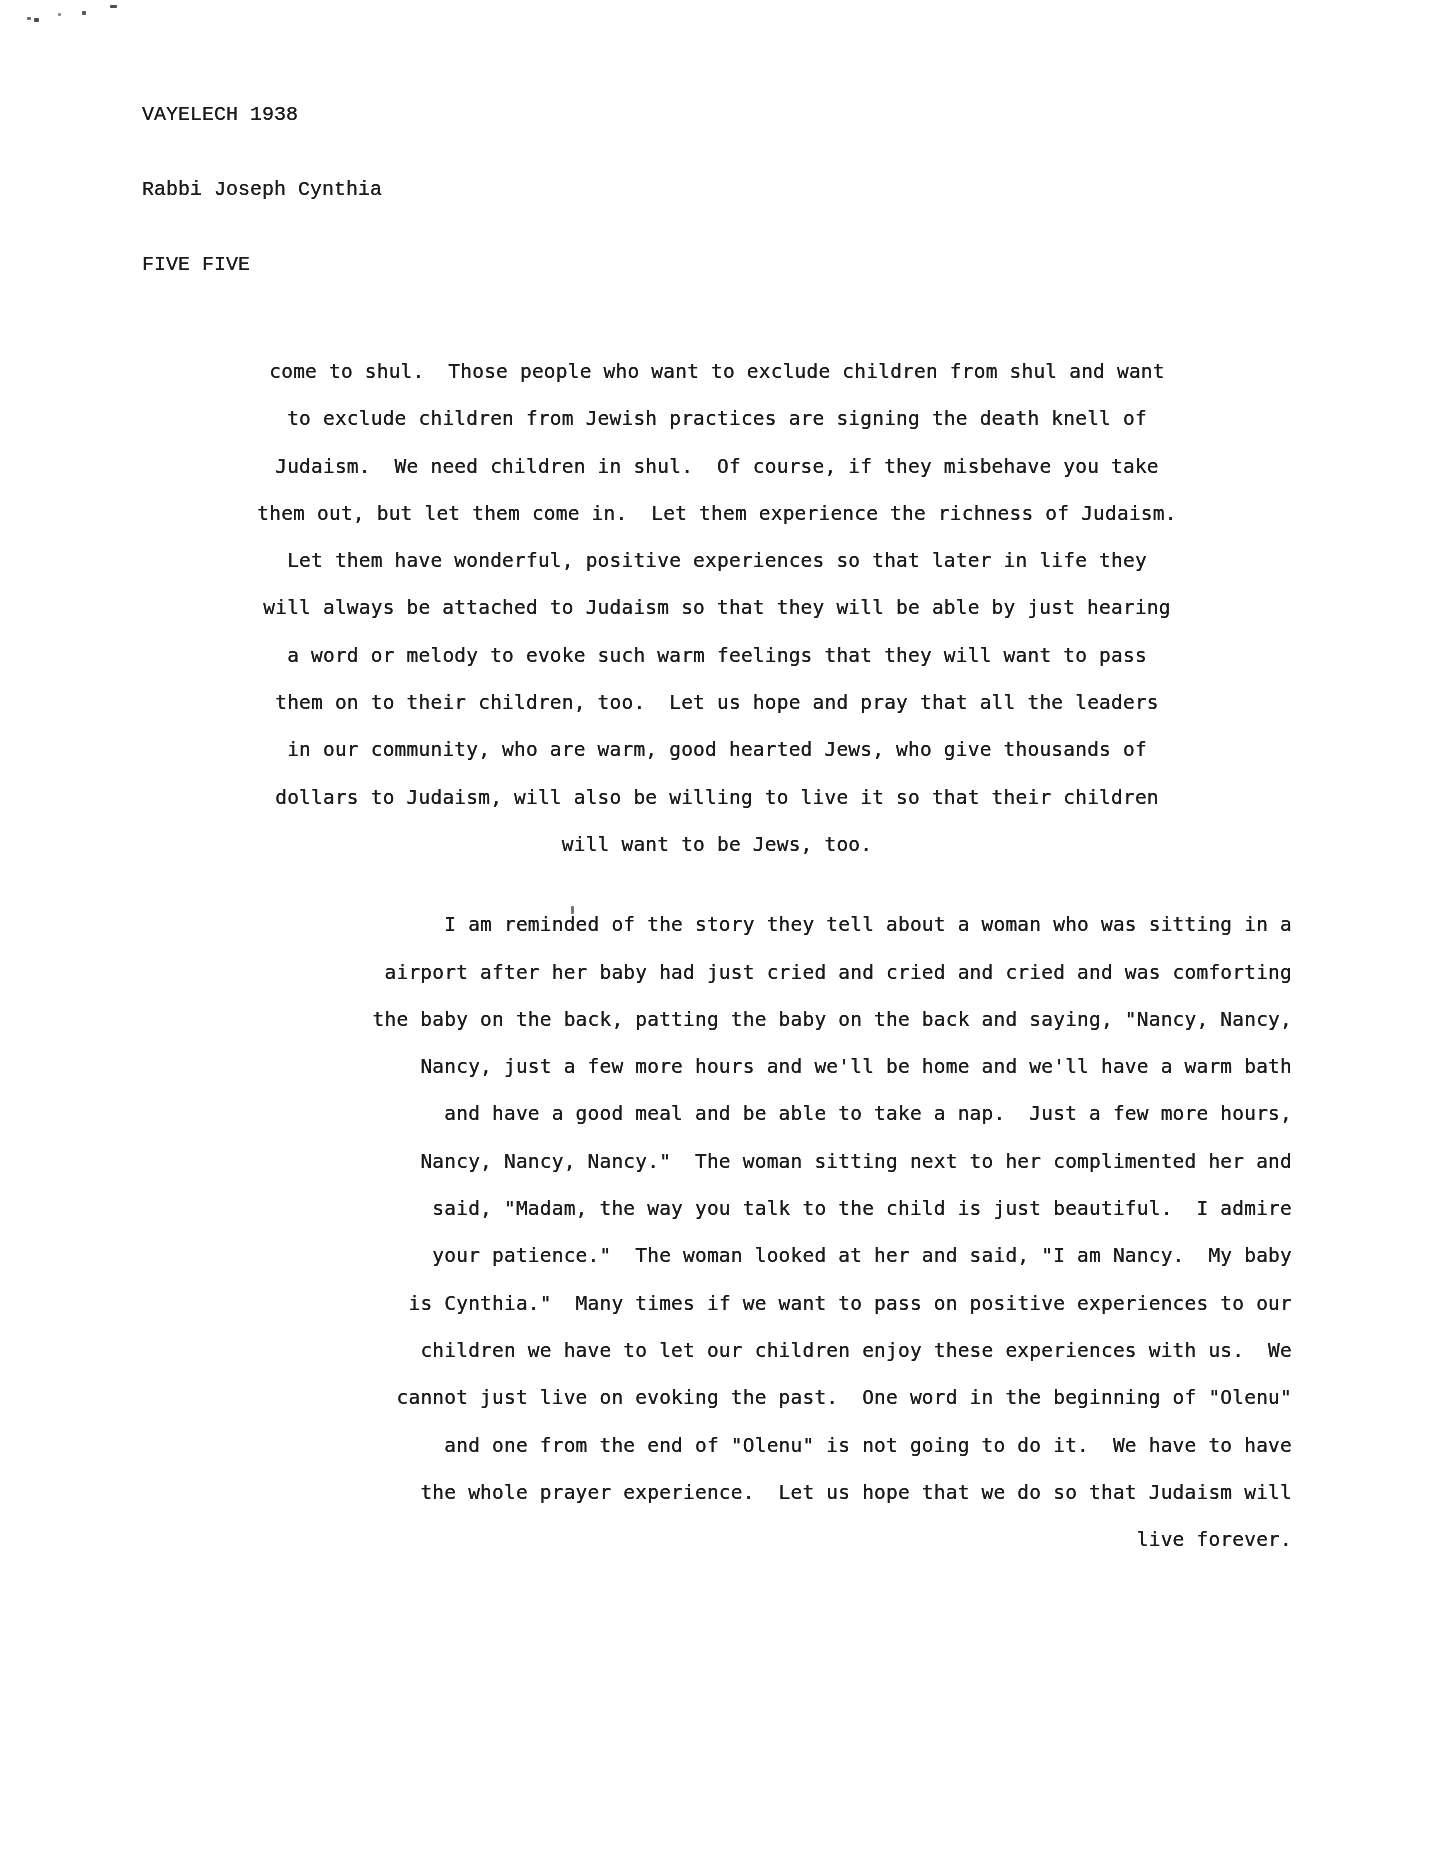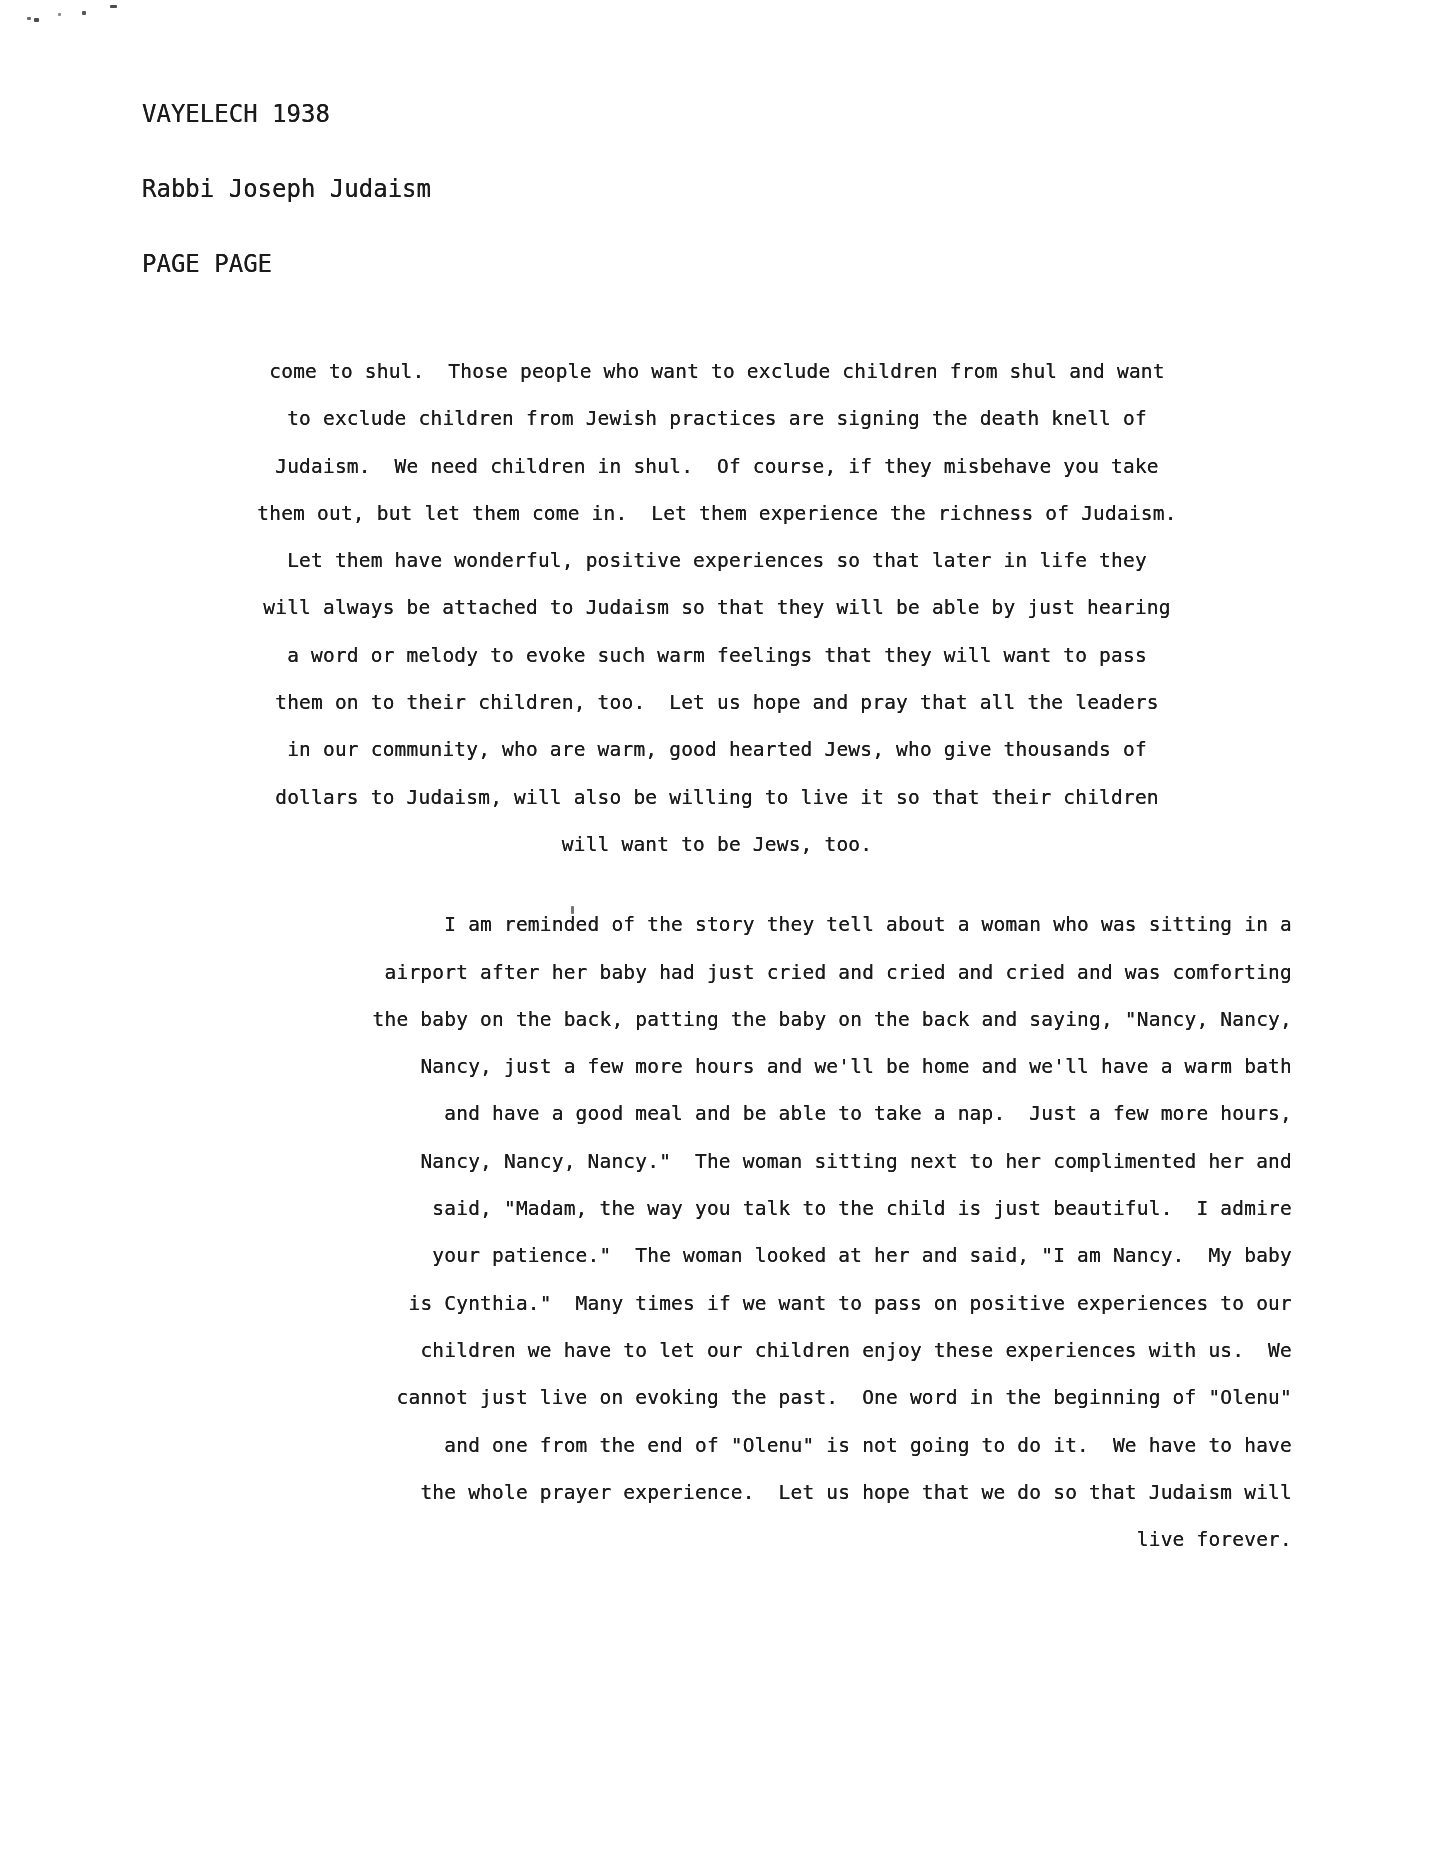--- a/index.html
+++ b/index.html
@@ -23,24 +23,25 @@
     height: 1851px;
     background: #ffffff;
   }
   .content {
     position: absolute;
     top: 52px;
     left: 142px;
     width: 1150px;
   }
   .header-block {
-    font-size: 24px;
+    font-size: 20px;
     line-height: 25px;
     white-space: pre;
     text-shadow: 0 0 0.6px currentColor;
+    font-family: Liberation Mono, monospace;
   }
   .para {
     white-space: pre;
     font-size: 19.5px;
     line-height: 47.3px;
     letter-spacing: 0.2px;
     text-shadow: 0 0 0.6px currentColor;
   }
   .para-1 {
     margin-top: 21px;
@@ -74,22 +75,22 @@
   <div class="speck s2"></div>
   <div class="speck s3"></div>
   <div class="speck s4"></div>
   <div class="speck s5"></div>
   <div class="speck s6"></div>
 
   <div class="content">
 
     <div class="header-block">
       <div>VAYELECH 1938</div>
-      <div>Rabbi Joseph Judaism</div>
-      <div>PAGE PAGE</div>
+      <div>Rabbi Joseph Cynthia</div>
+      <div>FIVE FIVE</div>
     </div>
 
     <div class="para para-1"><div class="line">come to shul.  Those people who want to exclude children from shul and want</div><div class="line">to exclude children from Jewish practices are signing the death knell of</div><div class="line">Judaism.  We need children in shul.  Of course, if they misbehave you take</div><div class="line">them out, but let them come in.  Let them experience the richness of Judaism.</div><div class="line">Let them have wonderful, positive experiences so that later in life they</div><div class="line">will always be attached to Judaism so that they will be able by just hearing</div><div class="line">a word or melody to evoke such warm feelings that they will want to pass</div><div class="line">them on to their children, too.  Let us hope and pray that all the leaders</div><div class="line">in our community, who are warm, good hearted Jews, who give thousands of</div><div class="line">dollars to Judaism, will also be willing to live it so that their children</div><div class="line">will want to be Jews, too.</div></div>
 
     <div class="para para-2"><div class="line">I am reminded of the story they tell about a woman who was sitting in a</div><div class="line">airport after her baby had just cried and cried and cried and was comforting</div><div class="line">the baby on the back, patting the baby on the back and saying, "Nancy, Nancy,</div><div class="line">Nancy, just a few more hours and we'll be home and we'll have a warm bath</div><div class="line">and have a good meal and be able to take a nap.  Just a few more hours,</div><div class="line">Nancy, Nancy, Nancy."  The woman sitting next to her complimented her and</div><div class="line">said, "Madam, the way you talk to the child is just beautiful.  I admire</div><div class="line">your patience."  The woman looked at her and said, "I am Nancy.  My baby</div><div class="line">is Cynthia."  Many times if we want to pass on positive experiences to our</div><div class="line">children we have to let our children enjoy these experiences with us.  We</div><div class="line">cannot just live on evoking the past.  One word in the beginning of "Olenu"</div><div class="line">and one from the end of "Olenu" is not going to do it.  We have to have</div><div class="line">the whole prayer experience.  Let us hope that we do so that Judaism will</div><div class="line">live forever.</div></div>
 
   </div>
 </div>
 
 </body></html>

